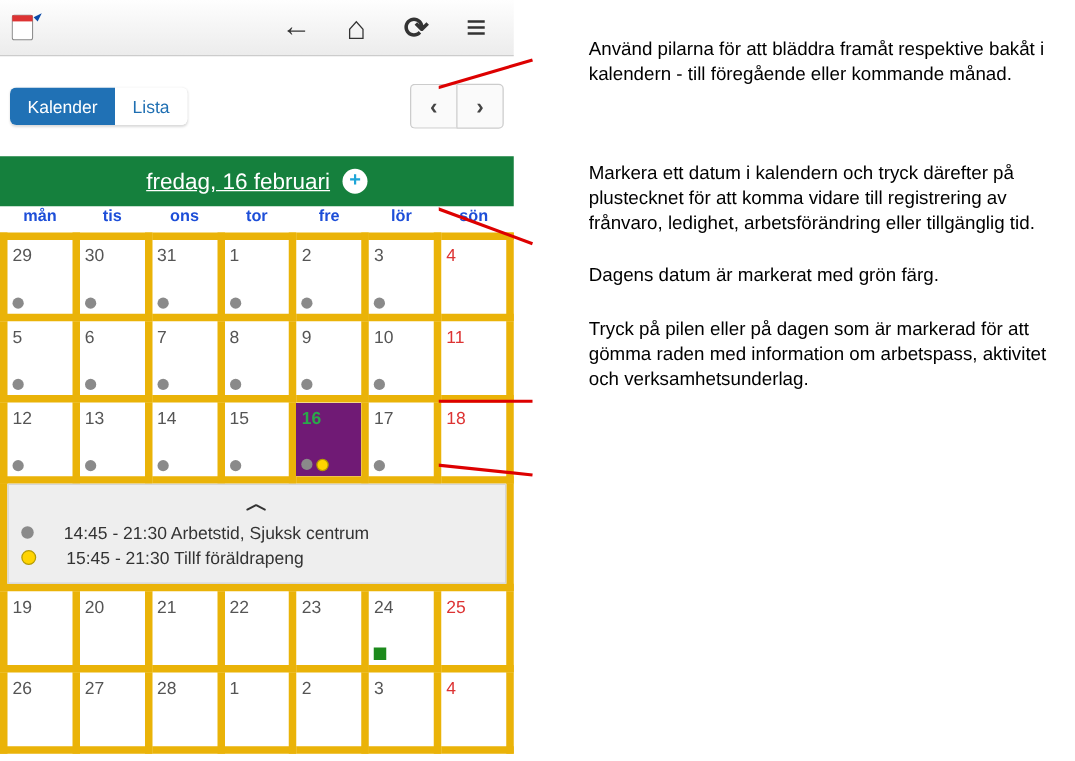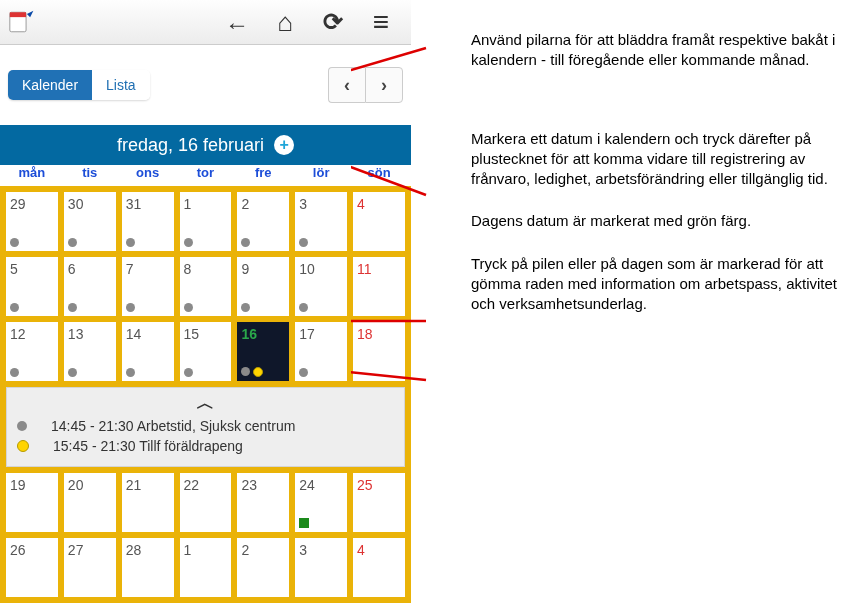--- a/index.html
+++ b/index.html
@@ -18,31 +18,31 @@
   .row2 { display:flex; align-items:center; padding:22px 8px; gap:8px; }
   .seg { display:flex; border-radius:5px; overflow:hidden; box-shadow:0 1px 2px rgba(0,0,0,.15); }
   .segbtn { padding:7px 14px; font-size:14px; background:#fff; color:#1f6fb2; cursor:pointer; }
   .segbtn.active { background:#2071b5; color:#fff; }
   .navbtns { display:flex; margin-left:auto; }
   .navb { width:36px; height:34px; border:1px solid #ccc; display:flex; align-items:center; justify-content:center; font-size:18px; font-weight:bold; color:#444; background:#fafafa; cursor:pointer; }
   .navb:first-child { border-right:none; border-radius:4px 0 0 4px; }
   .navb:last-child { border-radius:0 4px 4px 0; }
 
   
-  .daybar { background:#0369a1; color:#fff; height:40px; display:flex; align-items:center; justify-content:center; gap:10px; font-size:18px; }
+  .daybar { background:#15803d; color:#fff; height:40px; display:flex; align-items:center; justify-content:center; gap:10px; font-size:18px;text-decoration:underline; }
   .plus { width:20px; height:20px; border-radius:50%; background:#fff; color:#1ea5d8; display:flex; align-items:center; justify-content:center; font-size:16px; font-weight:bold; cursor:pointer; }
 
   
   table.cal { width:100%; border-collapse:collapse; }
   table.cal th { font-size:13px; font-weight:bold; color:#1d4ed8; padding:0 0 6px; }
   table.cal td { width:14.28%; height:55px; border:6px solid #eab308; vertical-align:top; padding:4px 4px 0 4px; font-size:14px; color:#555; position:relative; cursor:pointer; }
   table.cal td .num { display:block; }
   td.outside { color:#c5c5c5; }
   td.sun .num { color:#d33; }
-  td.today { background:#0f172a; }
+  td.today { background:#701a75; }
   td.today .num { color:#2aa84a; font-weight:600; }
   .dots { position:absolute; left:4px; bottom:4px; display:flex; gap:3px; }
   .dot { width:9px; height:9px; border-radius:50%; background:#8a8a8a; }
   .dot.yellow { background:#ffd400; border:1px solid #b59b00; width:8px; height:8px; }
   .square { width:10px; height:10px; background:#1c8a1c; }
 
   
   .detail { background:#eee; border:1px solid #d5d5d5; padding:6px 10px 10px; position:relative; }
   .chev { text-align:center; font-size:18px; font-weight:bold; color:#333; line-height:1; padding-bottom:4px; cursor:pointer; }
   .detail-line { display:flex; align-items:center; gap:24px; font-size:14px; color:#333; padding:2px 0; }

